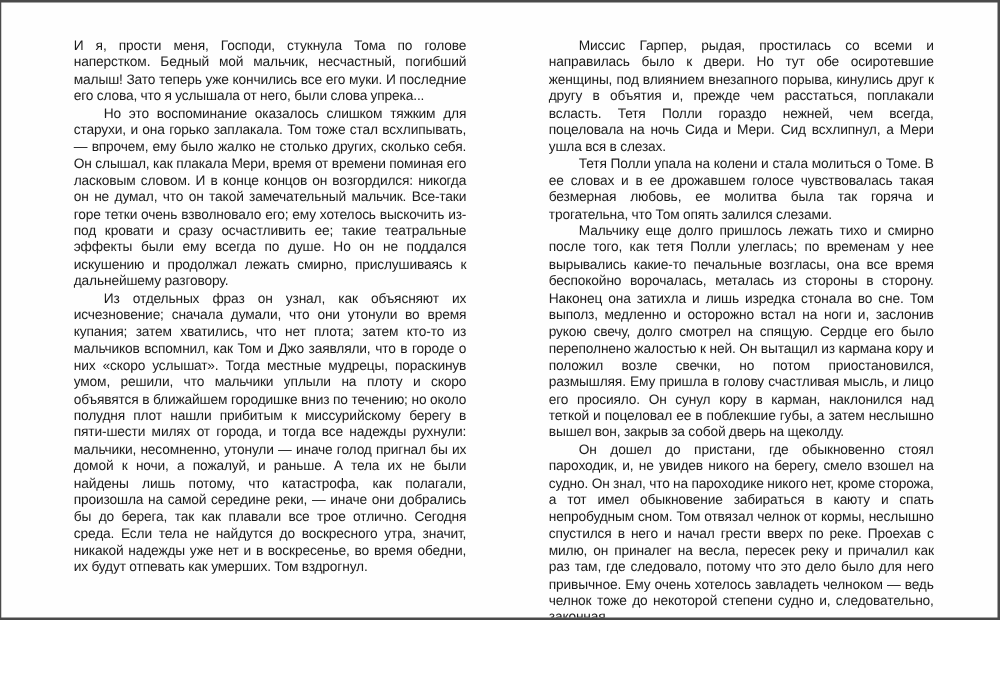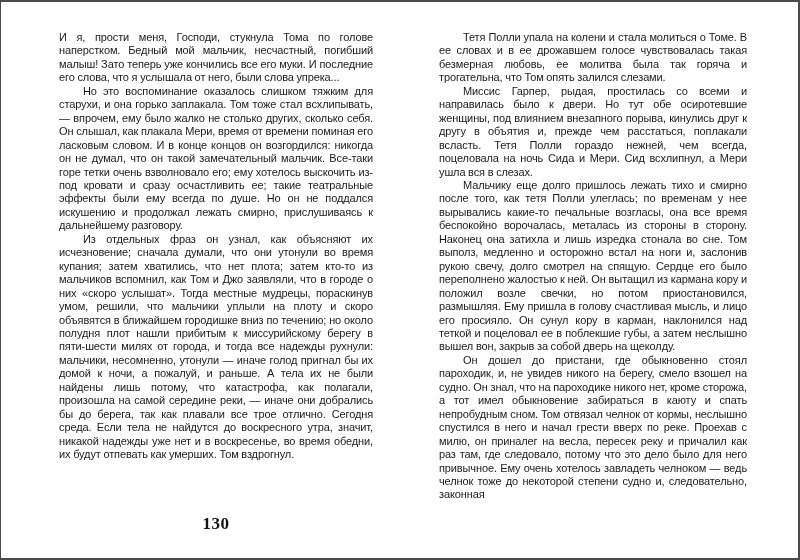--- a/index.html
+++ b/index.html
@@ -3,21 +3,21 @@
 <meta charset="utf-8">
 <style>
   html, body {
     margin: 0;
     padding: 0;
     background: #ffffff;
   }
   .scan {
     position: relative;
     width: 800px;
-    height: 560px;
+    height: 496px;
     box-sizing: border-box;
     background: #fefefe;
     border: 2px solid #4a4a4a;
     border-left-width: 1px;
     overflow: hidden;
     font-family: "Liberation Sans", sans-serif;
     color: #1b1b1b;
   }
   .page {
     position: absolute;
@@ -67,20 +67,20 @@
     <div class="text-block">
       <p class="para">И я, прости меня, Господи, стукнула Тома по голове наперстком. Бедный мой мальчик, несчастный, погибший малыш! Зато теперь уже кончились все его муки. И последние его слова, что я услышала от него, были слова упрека...</p>
       <p class="para indent">Но это воспоминание оказалось слишком тяжким для старухи, и она горько заплакала. Том тоже стал всхлипывать, — впрочем, ему было жалко не столько других, сколько себя. Он слышал, как плакала Мери, время от времени поминая его ласковым словом. И в конце концов он возгордился: никогда он не думал, что он такой замечательный мальчик. Все-таки горе тетки очень взволновало его; ему хотелось выскочить из-под кровати и сразу осчастливить ее; такие театральные эффекты были ему всегда по душе. Но он не поддался искушению и продолжал лежать смирно, прислушиваясь к дальнейшему разговору.</p>
       <p class="para indent">Из отдельных фраз он узнал, как объясняют их исчезновение; сначала думали, что они утонули во время купания; затем хватились, что нет плота; затем кто-то из мальчиков вспомнил, как Том и Джо заявляли, что в городе о них «скоро услышат». Тогда местные мудрецы, пораскинув умом, решили, что мальчики уплыли на плоту и скоро объявятся в ближайшем городишке вниз по течению; но около полудня плот нашли прибитым к миссурийскому берегу в пяти-шести милях от города, и тогда все надежды рухнули: мальчики, несомненно, утонули — иначе голод пригнал бы их домой к ночи, а пожалуй, и раньше. А тела их не были найдены лишь потому, что катастрофа, как полагали, произошла на самой середине реки, — иначе они добрались бы до берега, так как плавали все трое отлично. Сегодня среда. Если тела не найдутся до воскресного утра, значит, никакой надежды уже нет и в воскресенье, во время обедни, их будут отпевать как умерших. Том вздрогнул.</p>
     </div>
     <div class="page-number">130</div>
   </div>
 
   <div class="page page-right">
     <div class="text-block">
+      <p class="para indent">Миссис Гарпер, рыдая, простилась со всеми и направилась было к двери. Но тут обе осиротевшие женщины, под влиянием внезапного порыва, кинулись друг к другу в объятия и, прежде чем расстаться, поплакали всласть. Тетя Полли гораздо нежней, чем всегда, поцеловала на ночь Сида и Мери. Сид всхлипнул, а Мери ушла вся в слезах.</p>
       <p class="para indent">Тетя Полли упала на колени и стала молиться о Томе. В ее словах и в ее дрожавшем голосе чувствовалась такая безмерная любовь, ее молитва была так горяча и трогательна, что Том опять залился слезами.</p>
-      <p class="para indent">Миссис Гарпер, рыдая, простилась со всеми и направилась было к двери. Но тут обе осиротевшие женщины, под влиянием внезапного порыва, кинулись друг к другу в объятия и, прежде чем расстаться, поплакали всласть. Тетя Полли гораздо нежней, чем всегда, поцеловала на ночь Сида и Мери. Сид всхлипнул, а Мери ушла вся в слезах.</p>
       <p class="para indent">Мальчику еще долго пришлось лежать тихо и смирно после того, как тетя Полли улеглась; по временам у нее вырывались какие-то печальные возгласы, она все время беспокойно ворочалась, металась из стороны в сторону. Наконец она затихла и лишь изредка стонала во сне. Том выполз, медленно и осторожно встал на ноги и, заслонив рукою свечу, долго смотрел на спящую. Сердце его было переполнено жалостью к ней. Он вытащил из кармана кору и положил возле свечки, но потом приостановился, размышляя. Ему пришла в голову счастливая мысль, и лицо его просияло. Он сунул кору в карман, наклонился над теткой и поцеловал ее в поблекшие губы, а затем неслышно вышел вон, закрыв за собой дверь на щеколду.</p>
       <p class="para indent">Он дошел до пристани, где обыкновенно стоял пароходик, и, не увидев никого на берегу, смело взошел на судно. Он знал, что на пароходике никого нет, кроме сторожа, а тот имел обыкновение забираться в каюту и спать непробудным сном. Том отвязал челнок от кормы, неслышно спустился в него и начал грести вверх по реке. Проехав с милю, он приналег на весла, пересек реку и причалил как раз там, где следовало, потому что это дело было для него привычное. Ему очень хотелось завладеть челноком — ведь челнок тоже до некоторой степени судно и, следовательно, законная</p>
     </div>
   </div>
 
 </div>
 
 </body></html>

